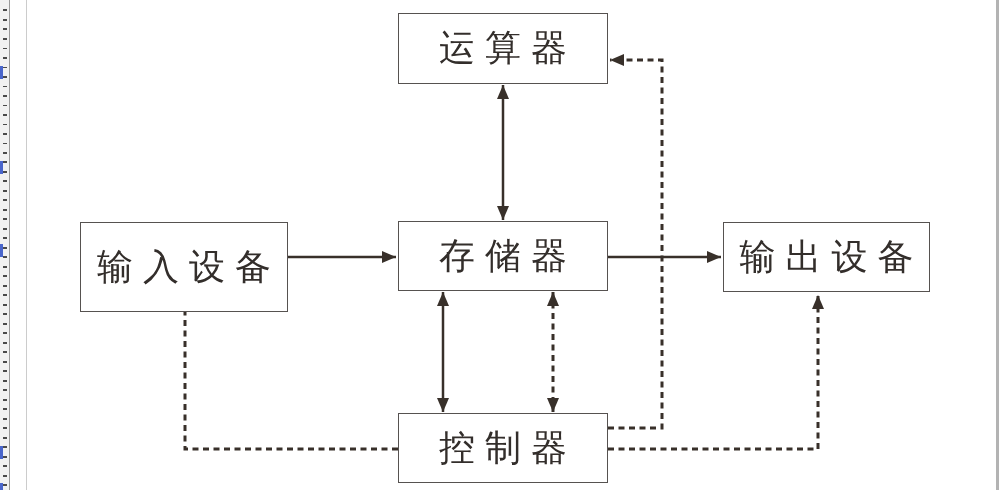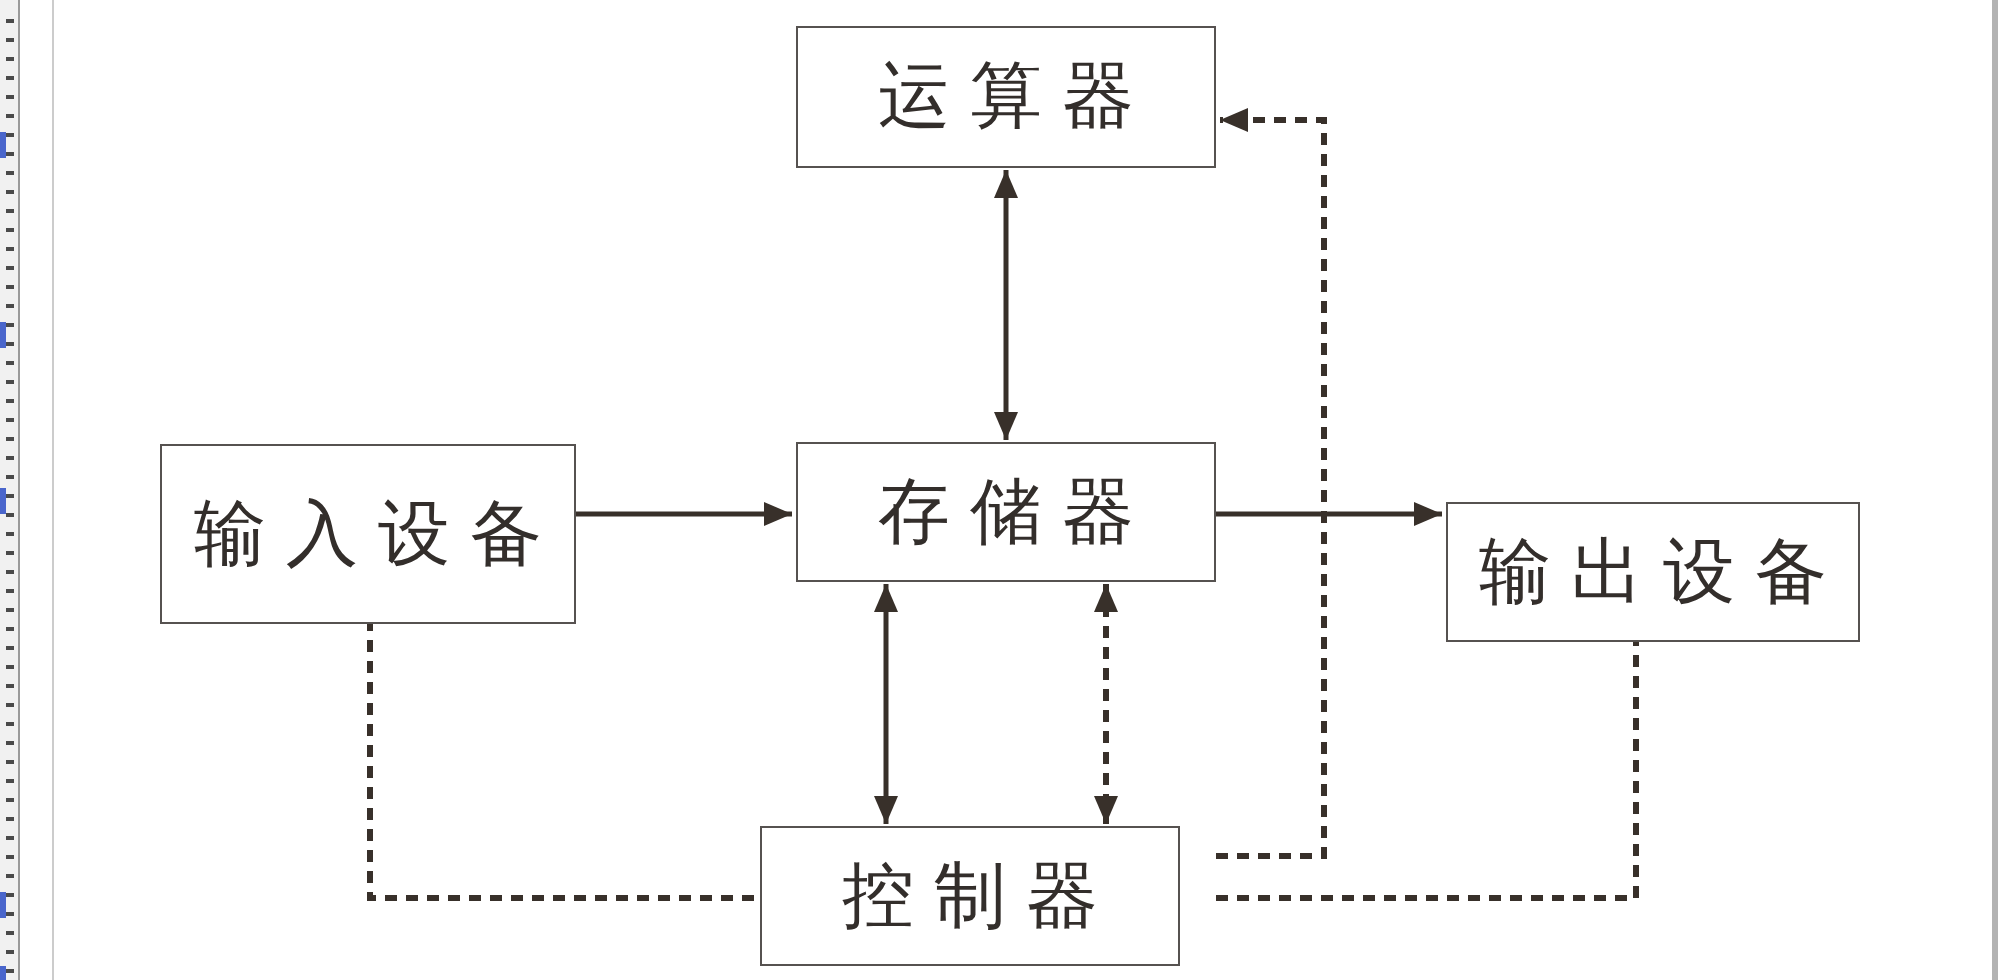--- a/index.html
+++ b/index.html
@@ -54,22 +54,22 @@
     box-sizing: border-box;
     font-size: 36px;
     color: #332e2b;
     letter-spacing: 10px;
     text-indent: 10px; 
     white-space: nowrap;
   }
   #node-alu        { left: 398px; top:  13px; width: 210px; height: 71px; }
   #node-memory     { left: 398px; top: 221px; width: 210px; height: 70px; }
   #node-input      { left:  80px; top: 222px; width: 208px; height: 90px; }
-  #node-output     { left: 723px; top: 222px; width: 207px; height: 70px; margin-top: 29px; }
-  #node-controller { left: 380px; top: 413px; width: 210px; height: 70px; }
+  #node-output     { left: 723px; top: 222px; width: 207px; height: 70px; }
+  #node-controller { left: 398px; top: 413px; width: 210px; height: 70px; }
 
   
   #wires {
     position: absolute; left: 0; top: 0; width: 1000px; height: 490px;
     pointer-events: none;
   }
   .wire-solid  { stroke: #38302a; stroke-width: 2.5; fill: none; }
   .wire-dashed { stroke: #38302a; stroke-width: 3;   fill: none; stroke-dasharray: 6 4.5; }
 </style>
 </head>

